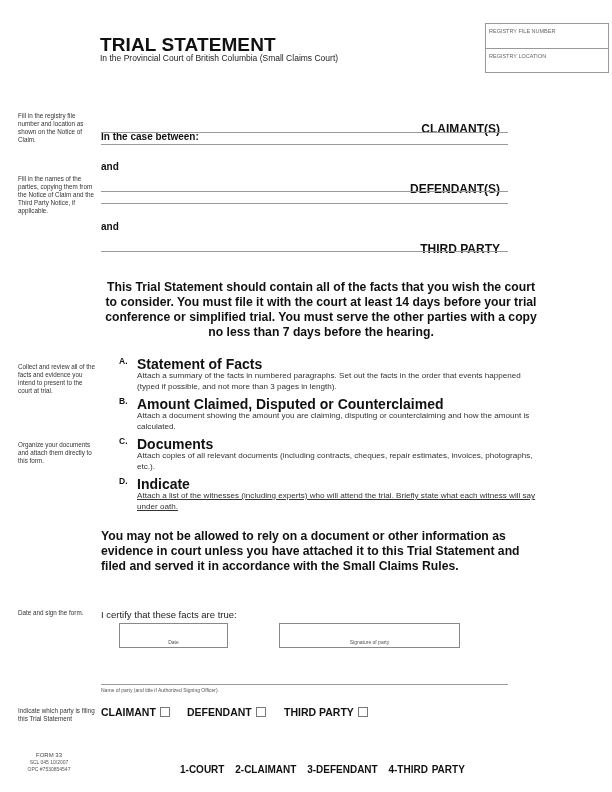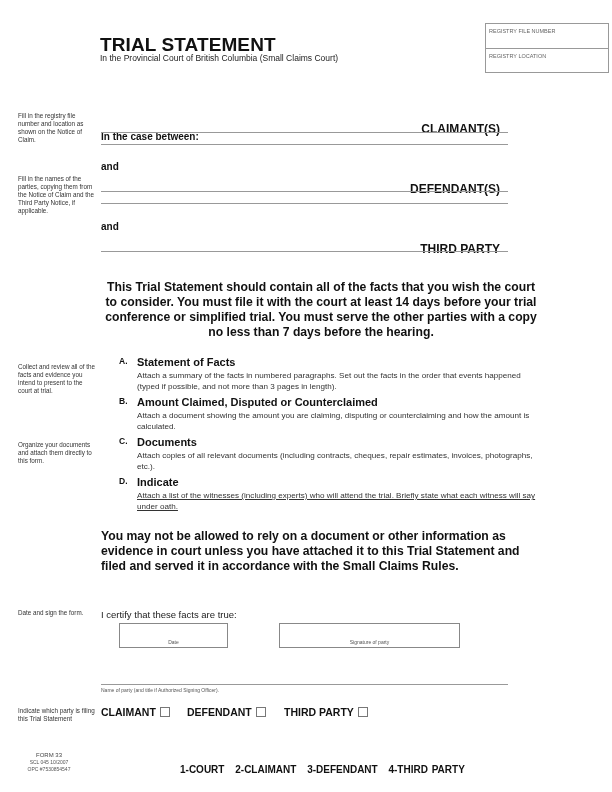--- a/index.html
+++ b/index.html
@@ -10,21 +10,21 @@
   .subtitle { left:100px; top:53px; font-size:8.5px; color:#222; }
   .registry-box { left:485px; top:23px; width:122px; height:48px; border:1px solid #999; }
   .registry-box .cell { height:24px; box-sizing:border-box; font-size:5.5px; color:#666; padding:4px 3px; }
   .registry-box .cell + .cell { border-top:1px solid #999; }
   .note { left:18px; font-size:6.3px; color:#333; line-height:8px; width:78px; }
   .h-bold { font-size:10px; font-weight:bold; left:101px; }
   .line { left:101px; width:407px; height:0; border-top:1px solid #999; }
   .party-label { font-size:12px; font-weight:bold; right:112px; text-align:right; }
   .para { left:101px; width:440px; font-size:12.2px; font-weight:bold; line-height:15px; }
   .item-letter { left:119px; font-size:8.5px; font-weight:bold; }
-  .item-title { left:137px; font-size:11px; font-weight:bold; }
+  .item-title { left:137px; font-size:14px; font-weight:bold; }
   .item-body { left:137px; width:400px; font-size:8.1px; color:#333; line-height:11px; }
   .certify { left:101px; top:609px; font-size:9.5px; color:#222; }
   .sig-box { border:1px solid #888; box-sizing:border-box; }
   .sig-box span { position:absolute; bottom:2px; left:0; right:0; text-align:center; font-size:5px; color:#555; }
   .party-check { top:706px; font-size:10.5px; font-weight:bold; display:flex; align-items:center; }
   .chk { display:inline-block; width:10px; height:10px; border:1px solid #777; margin-left:4px; box-sizing:border-box; background:#fff; }
   .form-info { left:18px; top:752px; width:62px; text-align:center; font-size:6px; color:#444; line-height:7px; }
   .form-info .small { font-size:5px; color:#555; }
   .copies { left:180px; top:764px; font-size:10px; font-weight:bold; word-spacing:1px; }
   .copies span + span { margin-left:7px; }

